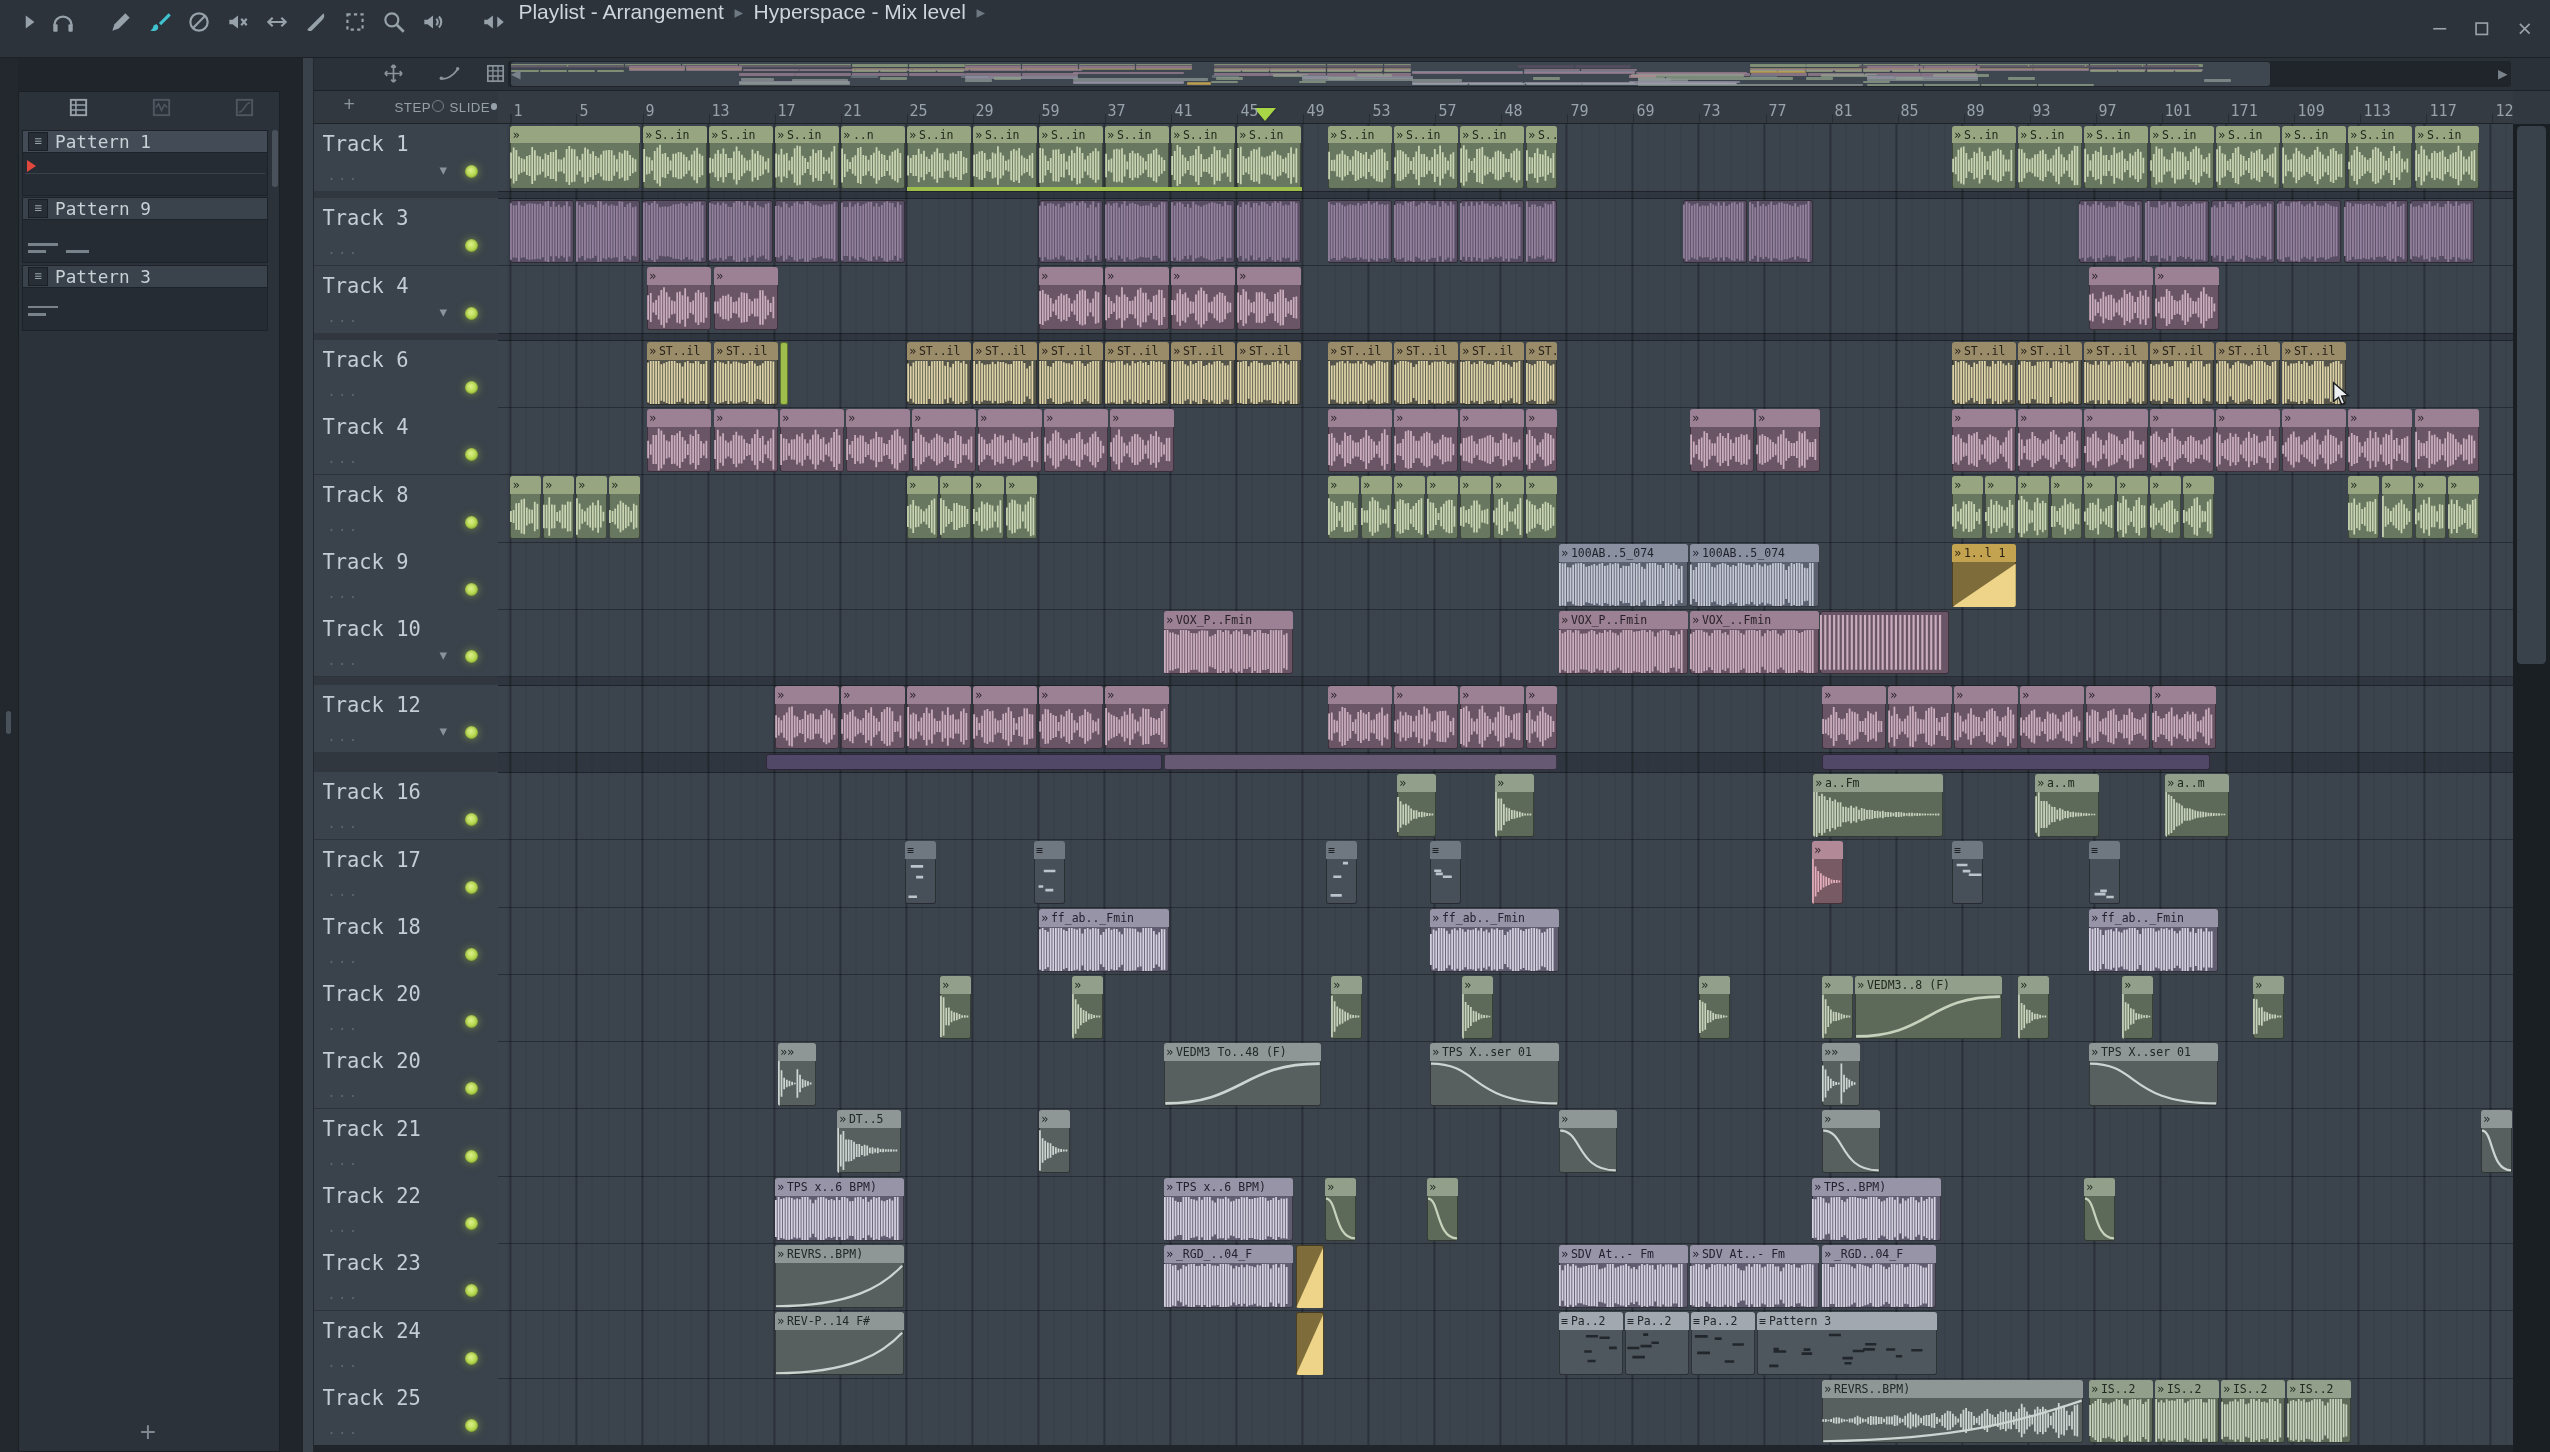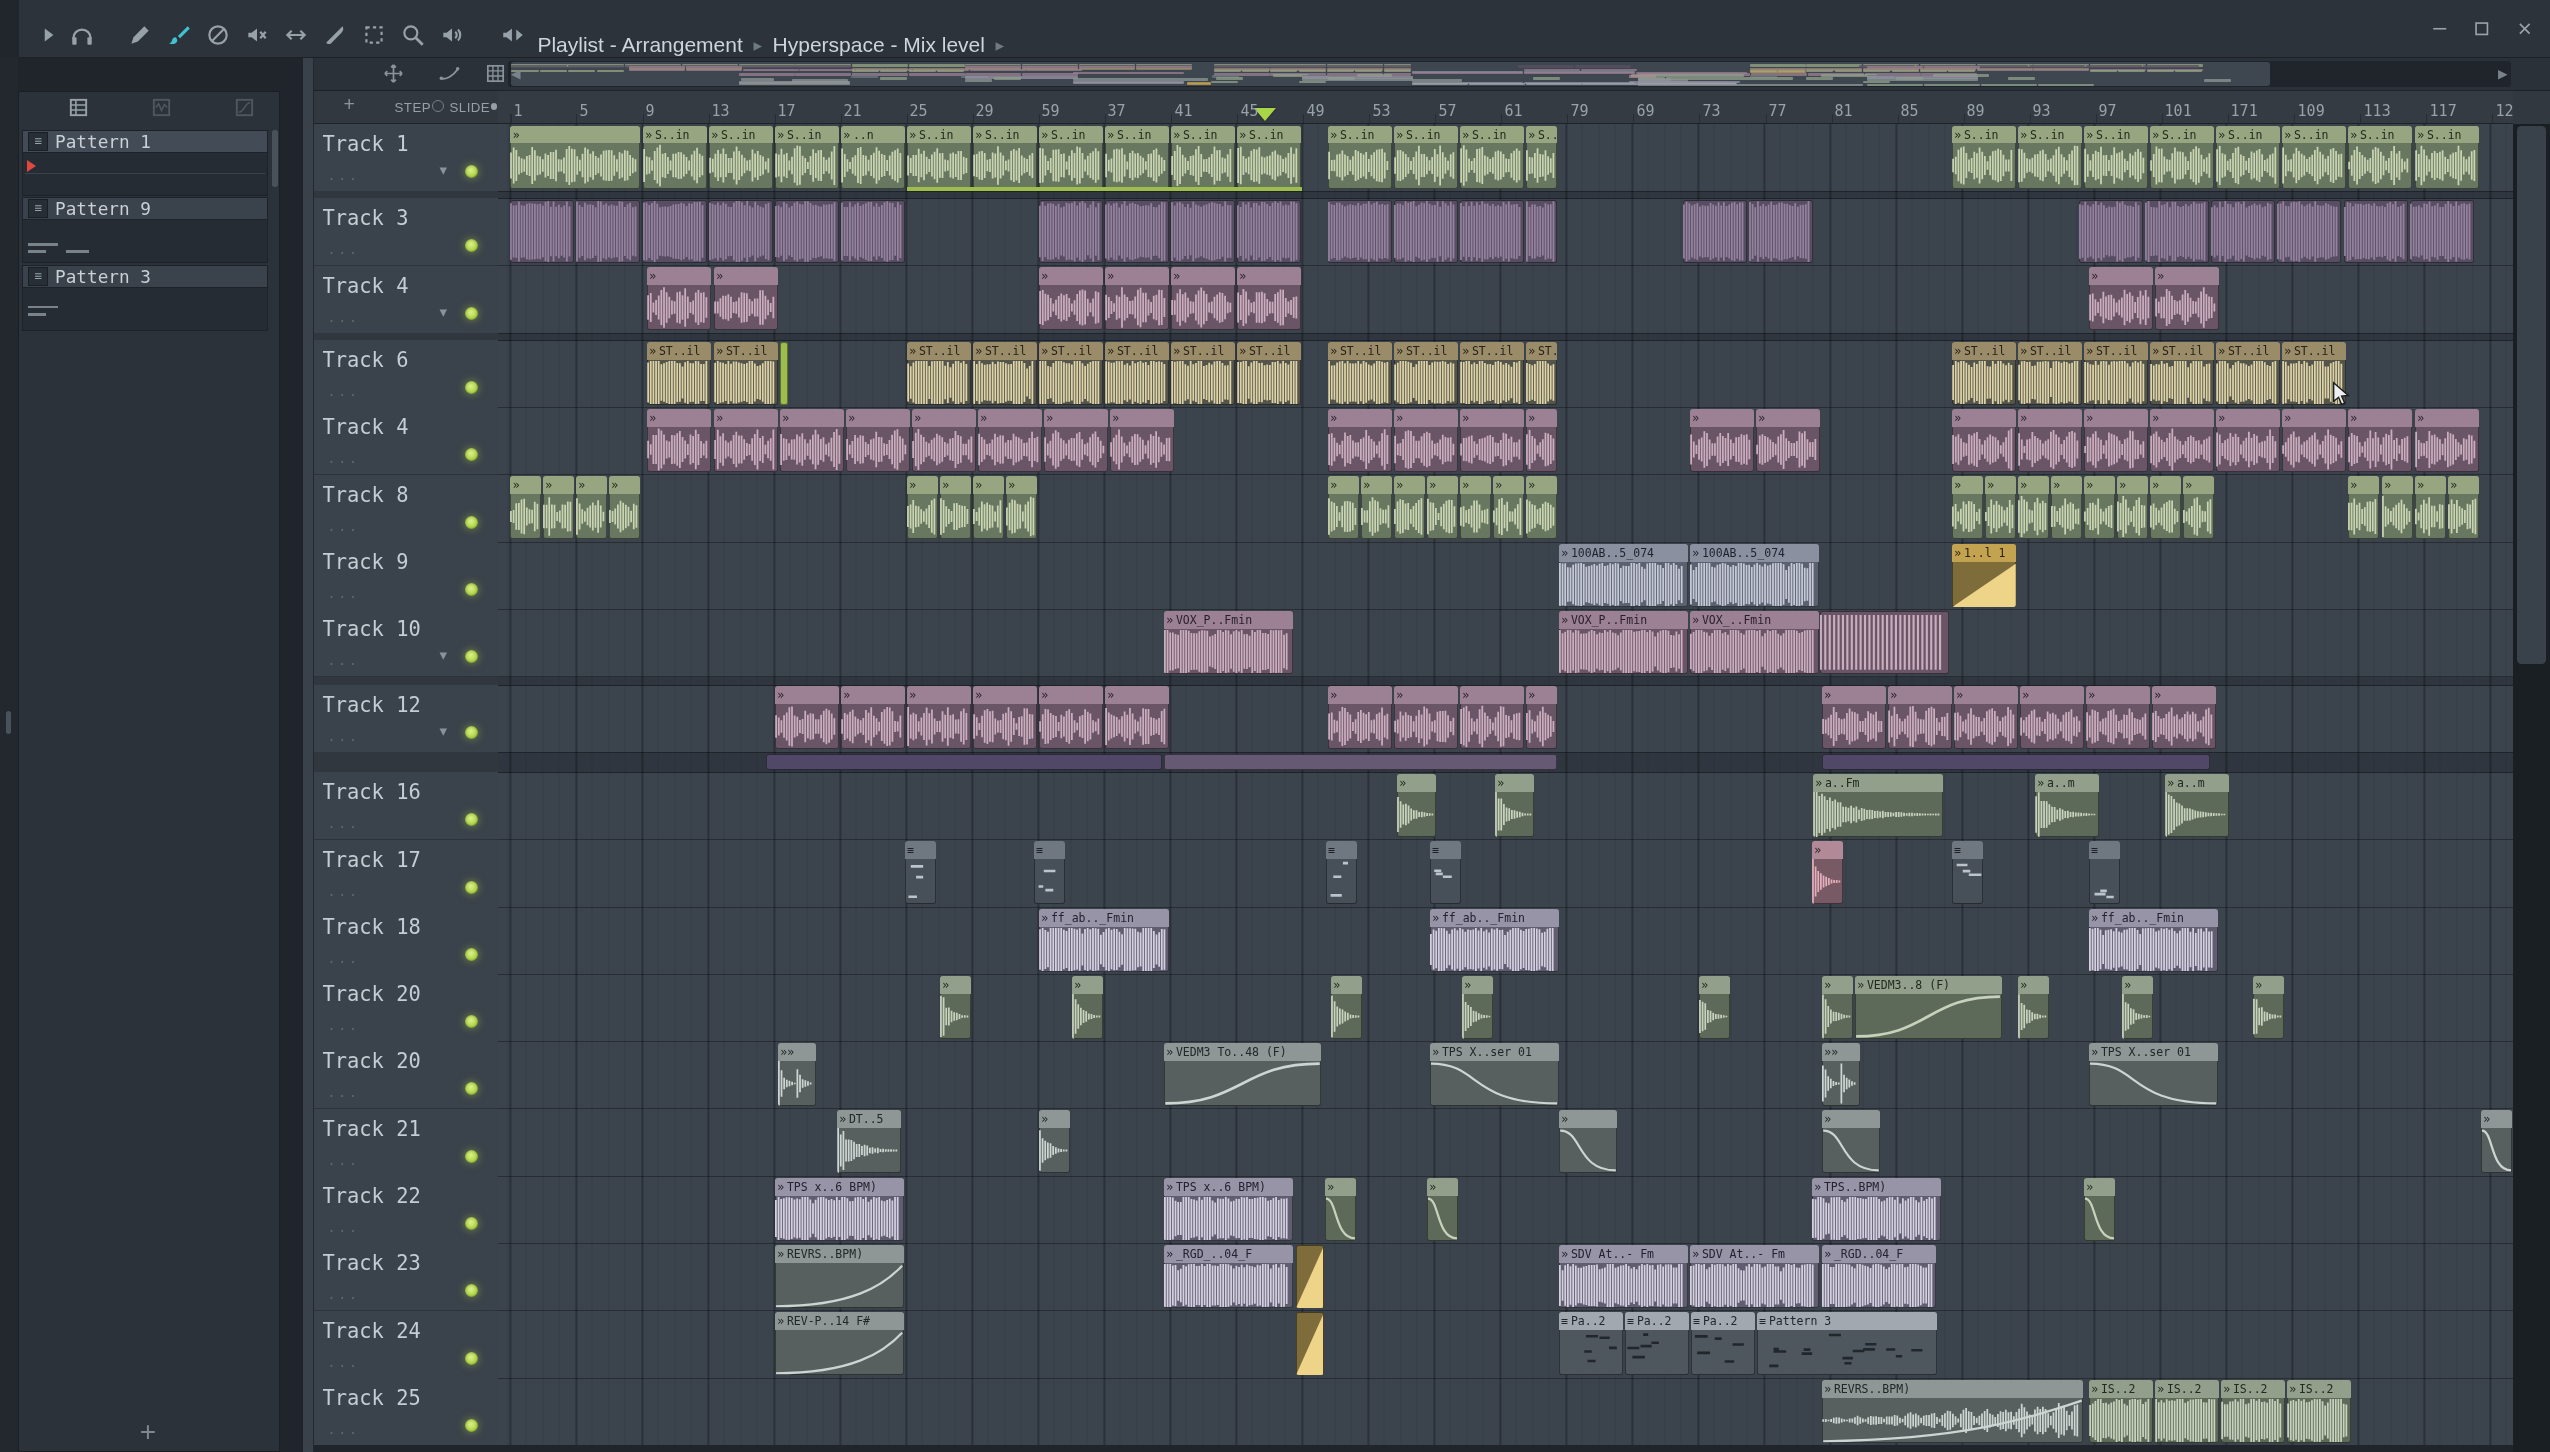--- a/index.html
+++ b/index.html
@@ -2,21 +2,21 @@
 <html style="font-size:14px"><head>
 <meta charset="utf-8">
 <style>
   html,body{margin:0;padding:0;}
   body{width:2550px;height:1452px;position:relative;overflow:hidden;background:#21262C;
        font-family:"Liberation Sans",sans-serif;-webkit-font-smoothing:antialiased;}
   svg{display:block;}
 
   
   #toolbar{position:absolute;left:0;top:0;right:0;height:58px;background:#2C333B;
-           border-bottom:1.8px solid #1C2126;display:flex;align-items:flex-end;padding-left:12.4px;box-sizing:border-box;margin-left:19px;}
+           border-bottom:1.8px solid #1C2126;display:flex;align-items:flex-start;padding-left:12.4px;box-sizing:border-box;}
   .tool{width:39px;height:44px;display:flex;align-items:center;justify-content:center;color:#97A1A9;}
   .tool.sm{width:34px;}
   .tool svg{width:26px;height:26px;}
   .tool.active{color:#41C2CF;}
   .tgap{width:21px;} .tsep{width:25px;}
   #titlebar{display:flex;align-items:center;gap:10.6px;margin-left:7px;font-size:21px;color:#CDD5DB;white-space:nowrap;}
   .chev{color:#6F7982;font-size:17px;}
   #winbtns{position:absolute;right:16px;top:0;height:58px;display:flex;align-items:center;gap:23px;color:#9AA3AB;}
   #winbtns svg{width:19.5px;height:19.5px;}
   .winbtn{display:flex;align-items:center;justify-content:center;}
@@ -524,21 +524,21 @@
           <div class="rnum" style="left: 677px;">41</div>
           <div class="rtick" style="left: 739px;"></div>
           <div class="rnum" style="left: 743px;">45</div>
           <div class="rtick" style="left: 805px;"></div>
           <div class="rnum" style="left: 809px;">49</div>
           <div class="rtick" style="left: 871px;"></div>
           <div class="rnum" style="left: 875px;">53</div>
           <div class="rtick" style="left: 937px;"></div>
           <div class="rnum" style="left: 941px;">57</div>
           <div class="rtick" style="left: 1003px;"></div>
-          <div class="rnum" style="left: 1007px;">61</div>
+          <div class="rnum" style="left: 1007px;">48</div>
           <div class="rtick" style="left: 1069px;"></div>
           <div class="rnum" style="left: 1073px;">79</div>
           <div class="rtick" style="left: 1135px;"></div>
           <div class="rnum" style="left: 1139px;">69</div>
           <div class="rtick" style="left: 1201px;"></div>
           <div class="rnum" style="left: 1205px;">73</div>
           <div class="rtick" style="left: 1268px;"></div>
           <div class="rnum" style="left: 1271px;">77</div>
           <div class="rtick" style="left: 1334px;"></div>
           <div class="rnum" style="left: 1337px;">81</div>

